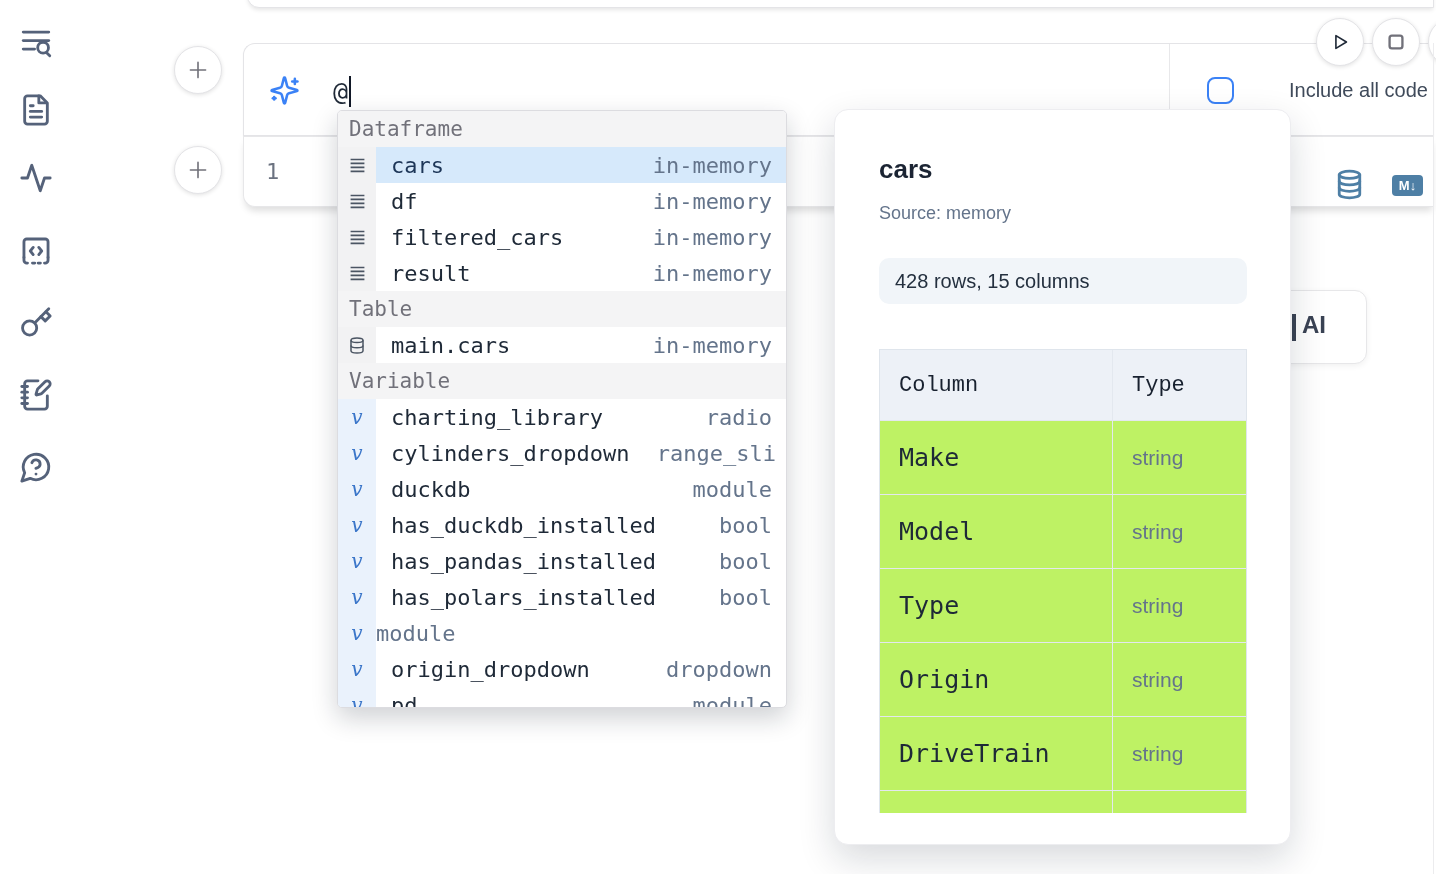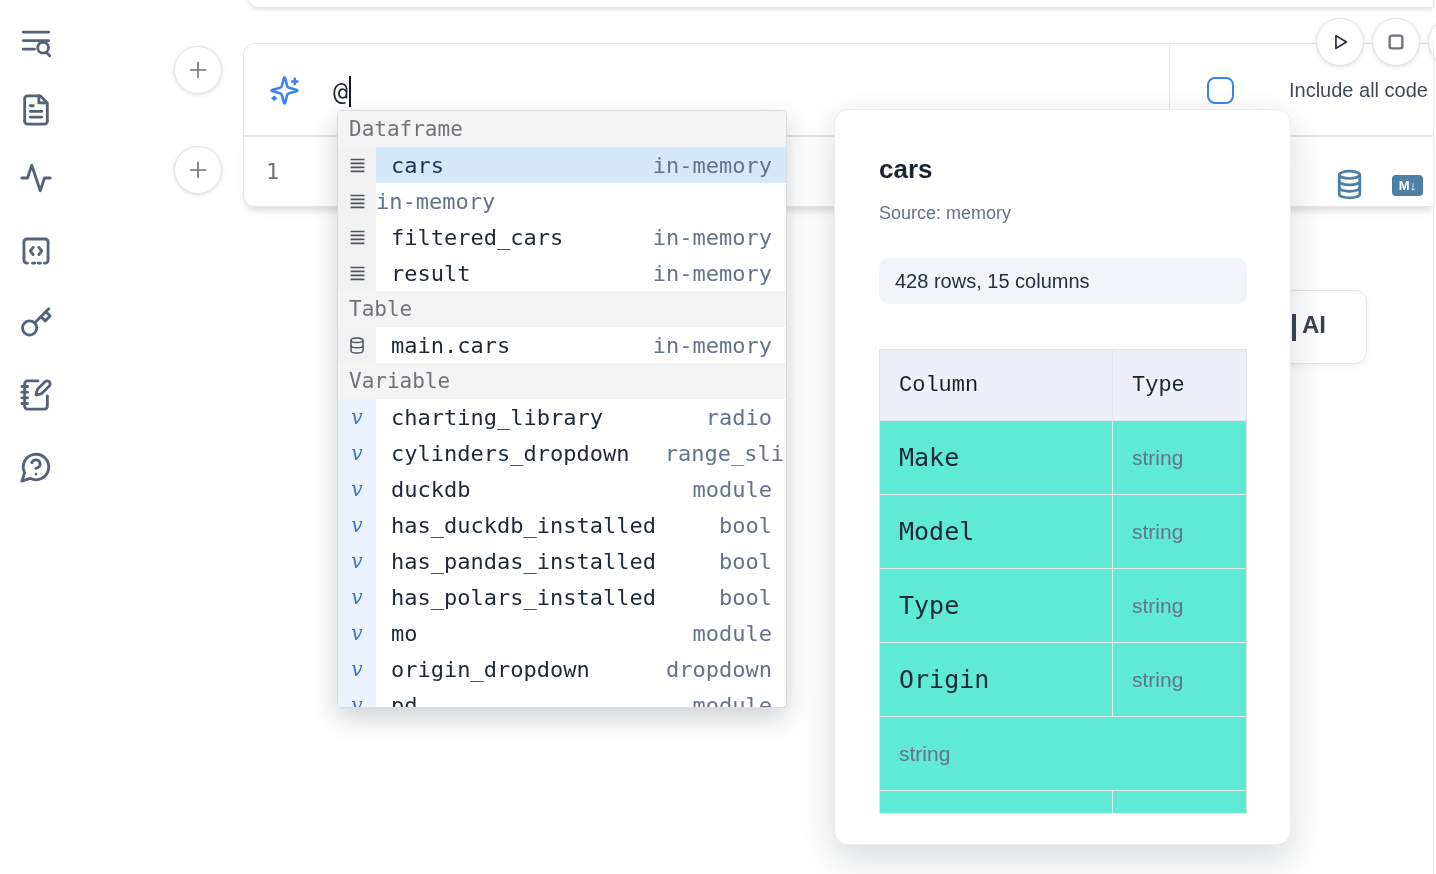--- a/index.html
+++ b/index.html
@@ -88,21 +88,21 @@
   .ac-gutter{
     width:38px; flex:none; background:#f2f2f3;
     display:flex; align-items:center; justify-content:center;
   }
   .ac-row.var .ac-gutter{ background:#eaf2fc; }
   .ac-main{ flex:1; display:flex; align-items:center; min-width:0; }
   .ac-row.sel .ac-main{ background:#d6e9fb; }
   .ac-label{ flex:1; padding-left:15px; color:#1e2937; white-space:nowrap; }
   .ac-row.sel .ac-label{ color:#1c3557; }
   .ac-detail{ padding-right:14px; color:#64748b; white-space:nowrap; }
-  .ac-detail.clipped{ padding-right:2px; }
+  .ac-detail.clipped{ padding-right:10px; }
   .v-glyph{
     font-family:"DejaVu Serif", serif; font-style:italic;
     font-size:20px; color:#3b76c9; line-height:1;
   }
 
   
   .ai-card{
     position:absolute; left:1140px; top:290px; width:227px; height:74px;
     background:#fff; border:1px solid #e7e7e9; border-radius:12px;
     box-shadow:0 2px 6px rgba(0,0,0,.06); z-index:5; cursor:pointer;
@@ -120,21 +120,21 @@
   }
   .panel-title{ position:absolute; left:44px; top:44px; font-size:26px; font-weight:bold; color:#1b2433; }
   .panel-source{ position:absolute; left:44px; top:93px; font-size:18px; color:#64748b; }
   .panel-pill{
     position:absolute; left:44px; top:148px; width:368px; height:46px;
     background:#f1f5f9; border-radius:10px; display:flex; align-items:center;
     padding-left:16px; font-size:20px; color:#24303f;
   }
   .panel-tablewrap{ position:absolute; left:44px; top:239px; width:368px; height:464px; overflow:hidden; }
   .tbl{ border:1px solid #dfe5ec; }
-  .tbl-row{ display:flex; height:74px; border-top:1px solid #e3e8ef; background:#5eead4; }
+  .tbl-row{ display:flex; height:74px; border-top:1px solid #e3e8ef; background:#bef264; }
   .tbl-row.head{ height:70px; background:#edf1f7; border-top:none; }
   .tc1{
     width:233px; flex:none; border-right:1px solid #e3e8ef;
     display:flex; align-items:center; padding-left:19px;
     font-family:"DejaVu Sans Mono", monospace; font-size:25px; color:#1e2937; white-space:nowrap;
   }
   .tc2{ flex:1; display:flex; align-items:center; padding-left:19px; font-size:21px; color:#64748b; }
   .tbl-row.head .tc1, .tbl-row.head .tc2{
     font-family:Liberation Mono, monospace; font-size:22px; color:#18212f;
   }
@@ -302,20 +302,21 @@
           <span class="ac-detail">in-memory</span>
         </div>
     </div>
     <div class="ac-row">
       <div class="ac-gutter">
           <svg width="19" height="19" viewBox="0 0 22 22">
             <path d="M3 4h16M3 8.6h16M3 13.2h16M3 17.8h16" stroke="#4b5563" stroke-width="1.9"></path>
           </svg>
         </div>
       <div class="ac-main">
+          <span class="ac-label">df</span>
           <span class="ac-detail">in-memory</span>
         </div>
     </div>
     <div class="ac-row">
       <div class="ac-gutter">
           <svg width="19" height="19" viewBox="0 0 22 22">
             <path d="M3 4h16M3 8.6h16M3 13.2h16M3 17.8h16" stroke="#4b5563" stroke-width="1.9"></path>
           </svg>
         </div>
       <div class="ac-main">
@@ -407,21 +408,20 @@
       <div class="ac-main">
           <span class="ac-label">has_polars_installed</span>
           <span class="ac-detail">bool</span>
         </div>
     </div>
     <div class="ac-row var">
       <div class="ac-gutter">
           <span class="v-glyph">v</span>
         </div>
       <div class="ac-main">
-          <span class="ac-label">mo</span>
           <span class="ac-detail">module</span>
         </div>
     </div>
     <div class="ac-row var">
       <div class="ac-gutter">
           <span class="v-glyph">v</span>
         </div>
       <div class="ac-main">
           <span class="ac-label">origin_dropdown</span>
           <span class="ac-detail">dropdown</span>
@@ -458,20 +458,21 @@
         </div>
         <div class="tbl-row">
           <div class="tc1">Type</div>
           <div class="tc2">string</div>
         </div>
         <div class="tbl-row">
           <div class="tc1">Origin</div>
           <div class="tc2">string</div>
         </div>
         <div class="tbl-row">
+          <div class="tc1">DriveTrain</div>
           <div class="tc2">string</div>
         </div>
         <div class="tbl-row">
           <div class="tc1"></div>
           <div class="tc2"></div>
         </div>
       </div>
     </div>
   </div>
 

